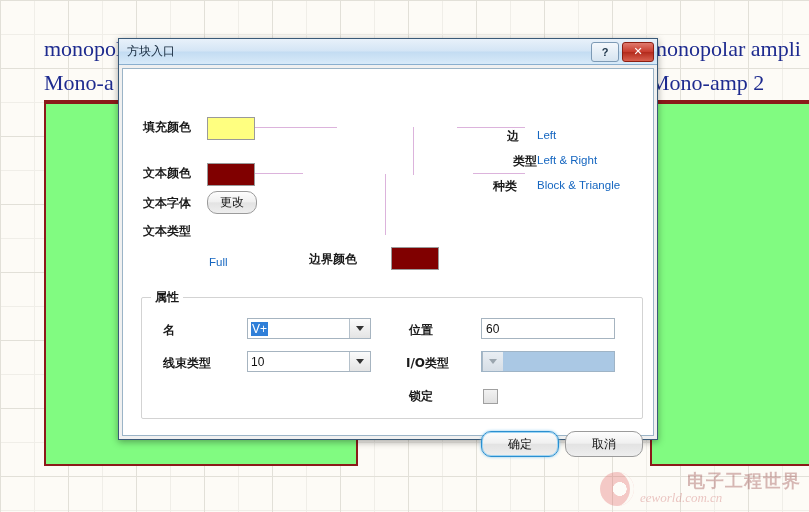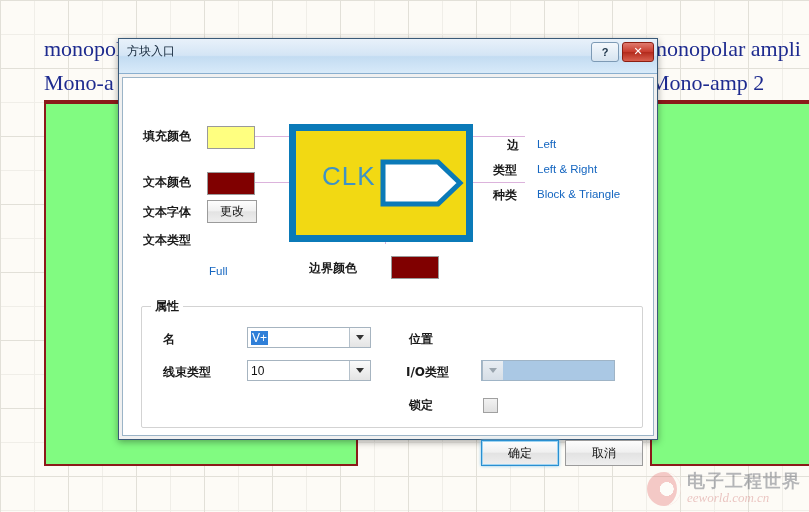--- a/index.html
+++ b/index.html
@@ -30,35 +30,35 @@
   #bgline2{left:44px;top:70px;}
   .bg-rule{position:absolute;height:2px;background:#8b1a1a;}
   .green-block{position:absolute;background:#81fb81;border:2px solid #8b1a1a;}
   
   #watermark{position:absolute;right:8px;bottom:6px;opacity:.30;
     display:flex;align-items:center;gap:6px;}
   #wm-logo{width:34px;height:34px;border-radius:50%;
     background:radial-gradient(circle at 58% 50%,#fff 0 26%,#e05a5a 27% 100%);
     box-shadow:inset -6px 0 0 -2px #fdfbf7;}
   #wm-cn{font-family:"DejaVu Sans",sans-serif;font-weight:bold;font-size:18px;
-    color:#0f172a;letter-spacing:1px;line-height:1;}
+    color:#7f1d1d;letter-spacing:1px;line-height:1;margin-left:47px;}
   #wm-en{font-family:"Liberation Serif",serif;font-style:italic;font-size:13px;
     color:#c04a4a;line-height:1.2;}
   
   #dialog{
     position:absolute;left:118px;top:38px;width:538px;height:400px;
     background:#f0f0f0;border:1px solid #3a5a78;
     box-shadow:0 2px 7px rgba(0,0,0,.35);
     display:flex;flex-direction:column;
   }
   #titlebar{
     height:25px;flex:0 0 25px;
     background:linear-gradient(to bottom,#e8f1fa 0%,#d4e5f5 48%,#c3dcf2 52%,#d8eaf9 100%);
     border-bottom:1px solid #8aafcf;
-    display:flex;align-items:center;padding:0 3px 9px 8px;
+    display:flex;align-items:center;padding:0 3px 0 8px;
   }
   #title-text{flex:1;font-family:"DejaVu Sans",sans-serif;font-size:12px;color:#12263a;}
   .tb-btn{width:26px;height:18px;border-radius:3px;border:1px solid #7d9ab5;
     display:flex;align-items:center;justify-content:center;
     font-size:11px;color:#1b3247;margin-left:3px;cursor:default;}
   #help-btn{background:linear-gradient(to bottom,#f4f8fc,#d6e4f0);font-weight:bold;}
   #close-btn{width:30px;background:linear-gradient(to bottom,#e07a6e 0%,#c73a2c 50%,#b22a1c 51%,#d9604f 100%);
     border-color:#8c1f13;color:#fff;font-weight:bold;}
   #dlg-body{flex:1;background:#fff;border:1px solid #9bb4c7;margin:3px;position:relative;}
   
@@ -69,21 +69,21 @@
   .leader-h{height:1px;}
   .leader-v{width:1px;}
   #preview{position:absolute;left:166px;top:46px;width:184px;height:118px;
     background:#f2d913;border:7px solid #0b7ab8;box-sizing:border-box;}
   #clk{position:absolute;left:26px;top:30px;font-family:"Liberation Sans",sans-serif;
     font-size:26px;color:#3f93c4;letter-spacing:1px;}
   #arrow-shape{position:absolute;left:84px;top:28px;}
   .btn{
     font-family:"DejaVu Sans",sans-serif;font-size:12px;color:#111;
     background:linear-gradient(to bottom,#fdfdfd 0%,#f0f0f0 46%,#e3e3e3 52%,#eeeeee 100%);
-    border:1px solid #9b9b9b;border-radius:0;cursor:default;
+    border:1px solid #9b9b9b;border-radius:10px;cursor:default;
     display:flex;align-items:center;justify-content:center;
   }
   #ok-btn{border:1px solid #2a8fd0;box-shadow:0 0 0 1px #9fd4f2 inset,0 0 3px #7ec4ec;}
   .field{
     background:#fff;border:1px solid #a6b4c0;box-sizing:border-box;
     font-family:"Liberation Sans",sans-serif;font-size:12px;color:#111;
     display:flex;align-items:center;padding:0 4px;
   }
   .combo{display:flex;align-items:stretch;border:1px solid #a6b4c0;background:#fff;box-sizing:border-box;}
   .combo .cval{flex:1;display:flex;align-items:center;padding:0 3px;
@@ -141,46 +141,40 @@
   <div id="dlg-body">
 
     <div class="leader leader-h" style="left:124px;top:58px;width:90px;"></div>
     <div class="leader leader-h" style="left:124px;top:104px;width:56px;"></div>
     <div class="leader leader-h" style="left:334px;top:58px;width:68px;"></div>
     <div class="leader leader-h" style="left:350px;top:104px;width:52px;"></div>
     <div class="leader leader-v" style="left:262px;top:105px;height:60px;"></div>
     <div class="leader leader-h" style="left:262px;top:165px;width:1px;"></div>
     <div class="leader leader-v" style="left:290px;top:58px;height:48px;"></div>
 
-    <div id="preview">
-      <div id="clk">CLK</div>
-      <svg id="arrow-shape" width="84" height="48" viewBox="0 0 84 48">
-        <path d="M3,3 H58 L80,24 L58,45 H3 Z" fill="#ffffff" stroke="#0b7ab8" stroke-width="5"></path>
-      </svg>
-    </div>
 
     <div style="position:absolute;left:20px;top:50px;" class="lbl">填充颜色</div>
     <div class="swatch" style="position:absolute;left:84px;top:48px;width:46px;height:21px;background:#ffff80;"></div>
 
     <div style="position:absolute;left:20px;top:96px;" class="lbl">文本颜色</div>
     <div class="swatch" style="position:absolute;left:84px;top:94px;width:46px;height:21px;background:#800000;"></div>
 
     <div style="position:absolute;left:20px;top:126px;" class="lbl">文本字体</div>
     <div class="btn" style="position:absolute;left:84px;top:122px;width:48px;height:21px;">更改</div>
 
     <div style="position:absolute;left:20px;top:154px;" class="lbl">文本类型</div>
     <div class="link" style="position:absolute;left:86px;top:155px;margin-top:32px;">Full</div>
 
     <div style="position:absolute;left:186px;top:182px;" class="lbl">边界颜色</div>
     <div class="swatch" style="position:absolute;left:268px;top:178px;width:46px;height:21px;background:#800000;"></div>
 
     <div style="position:absolute;left:384px;top:59px;" class="lbl">边</div>
     <div class="link" style="position:absolute;left:414px;top:60px;">Left</div>
 
-    <div style="position:absolute;left:370px;top:84px;text-align:right;" class="lbl">类型</div>
+    <div style="position:absolute;left:390px;top:84px;text-align:right;" class="lbl">类型</div>
     <div class="link" style="position:absolute;left:414px;top:85px;">Left &amp; Right</div>
 
     <div style="position:absolute;left:370px;top:109px;" class="lbl">种类</div>
     <div class="link" style="position:absolute;left:414px;top:110px;">Block &amp; Triangle</div>
 
     <div id="group"></div>
     <div id="group-title" class="lbl">属性</div>
 
     <div style="position:absolute;left:40px;top:253px;" class="lbl">名</div>
     <div class="combo" style="position:absolute;left:124px;top:249px;width:124px;height:21px;">
@@ -194,20 +188,21 @@
 
     <div style="position:absolute;left:40px;top:286px;" class="lbl">线束类型</div>
     <div class="combo" style="position:absolute;left:124px;top:282px;width:124px;height:21px;">
       <div class="cval">10</div>
       <div class="cbtn">
           <i class="arrow-dn"></i>
         </div>
     </div>
 
     <div style="position:absolute;left:286px;top:253px;" class="lbl">位置</div>
+    <div class="field" style="position:absolute;left:358px;top:249px;width:134px;height:21px;">60</div>
 
     <div style="position:absolute;left:283px;top:286px;" class="lbl">I/O类型</div>
     <div class="combo disabled" style="position:absolute;left:358px;top:282px;width:134px;height:21px;">
       <div class="cbtn">
           <i class="arrow-dn dis"></i>
         </div>
     </div>
 
     <div style="position:absolute;left:286px;top:319px;" class="lbl">锁定</div>
     <div class="chk" style="position:absolute;left:360px;top:320px;"></div>

